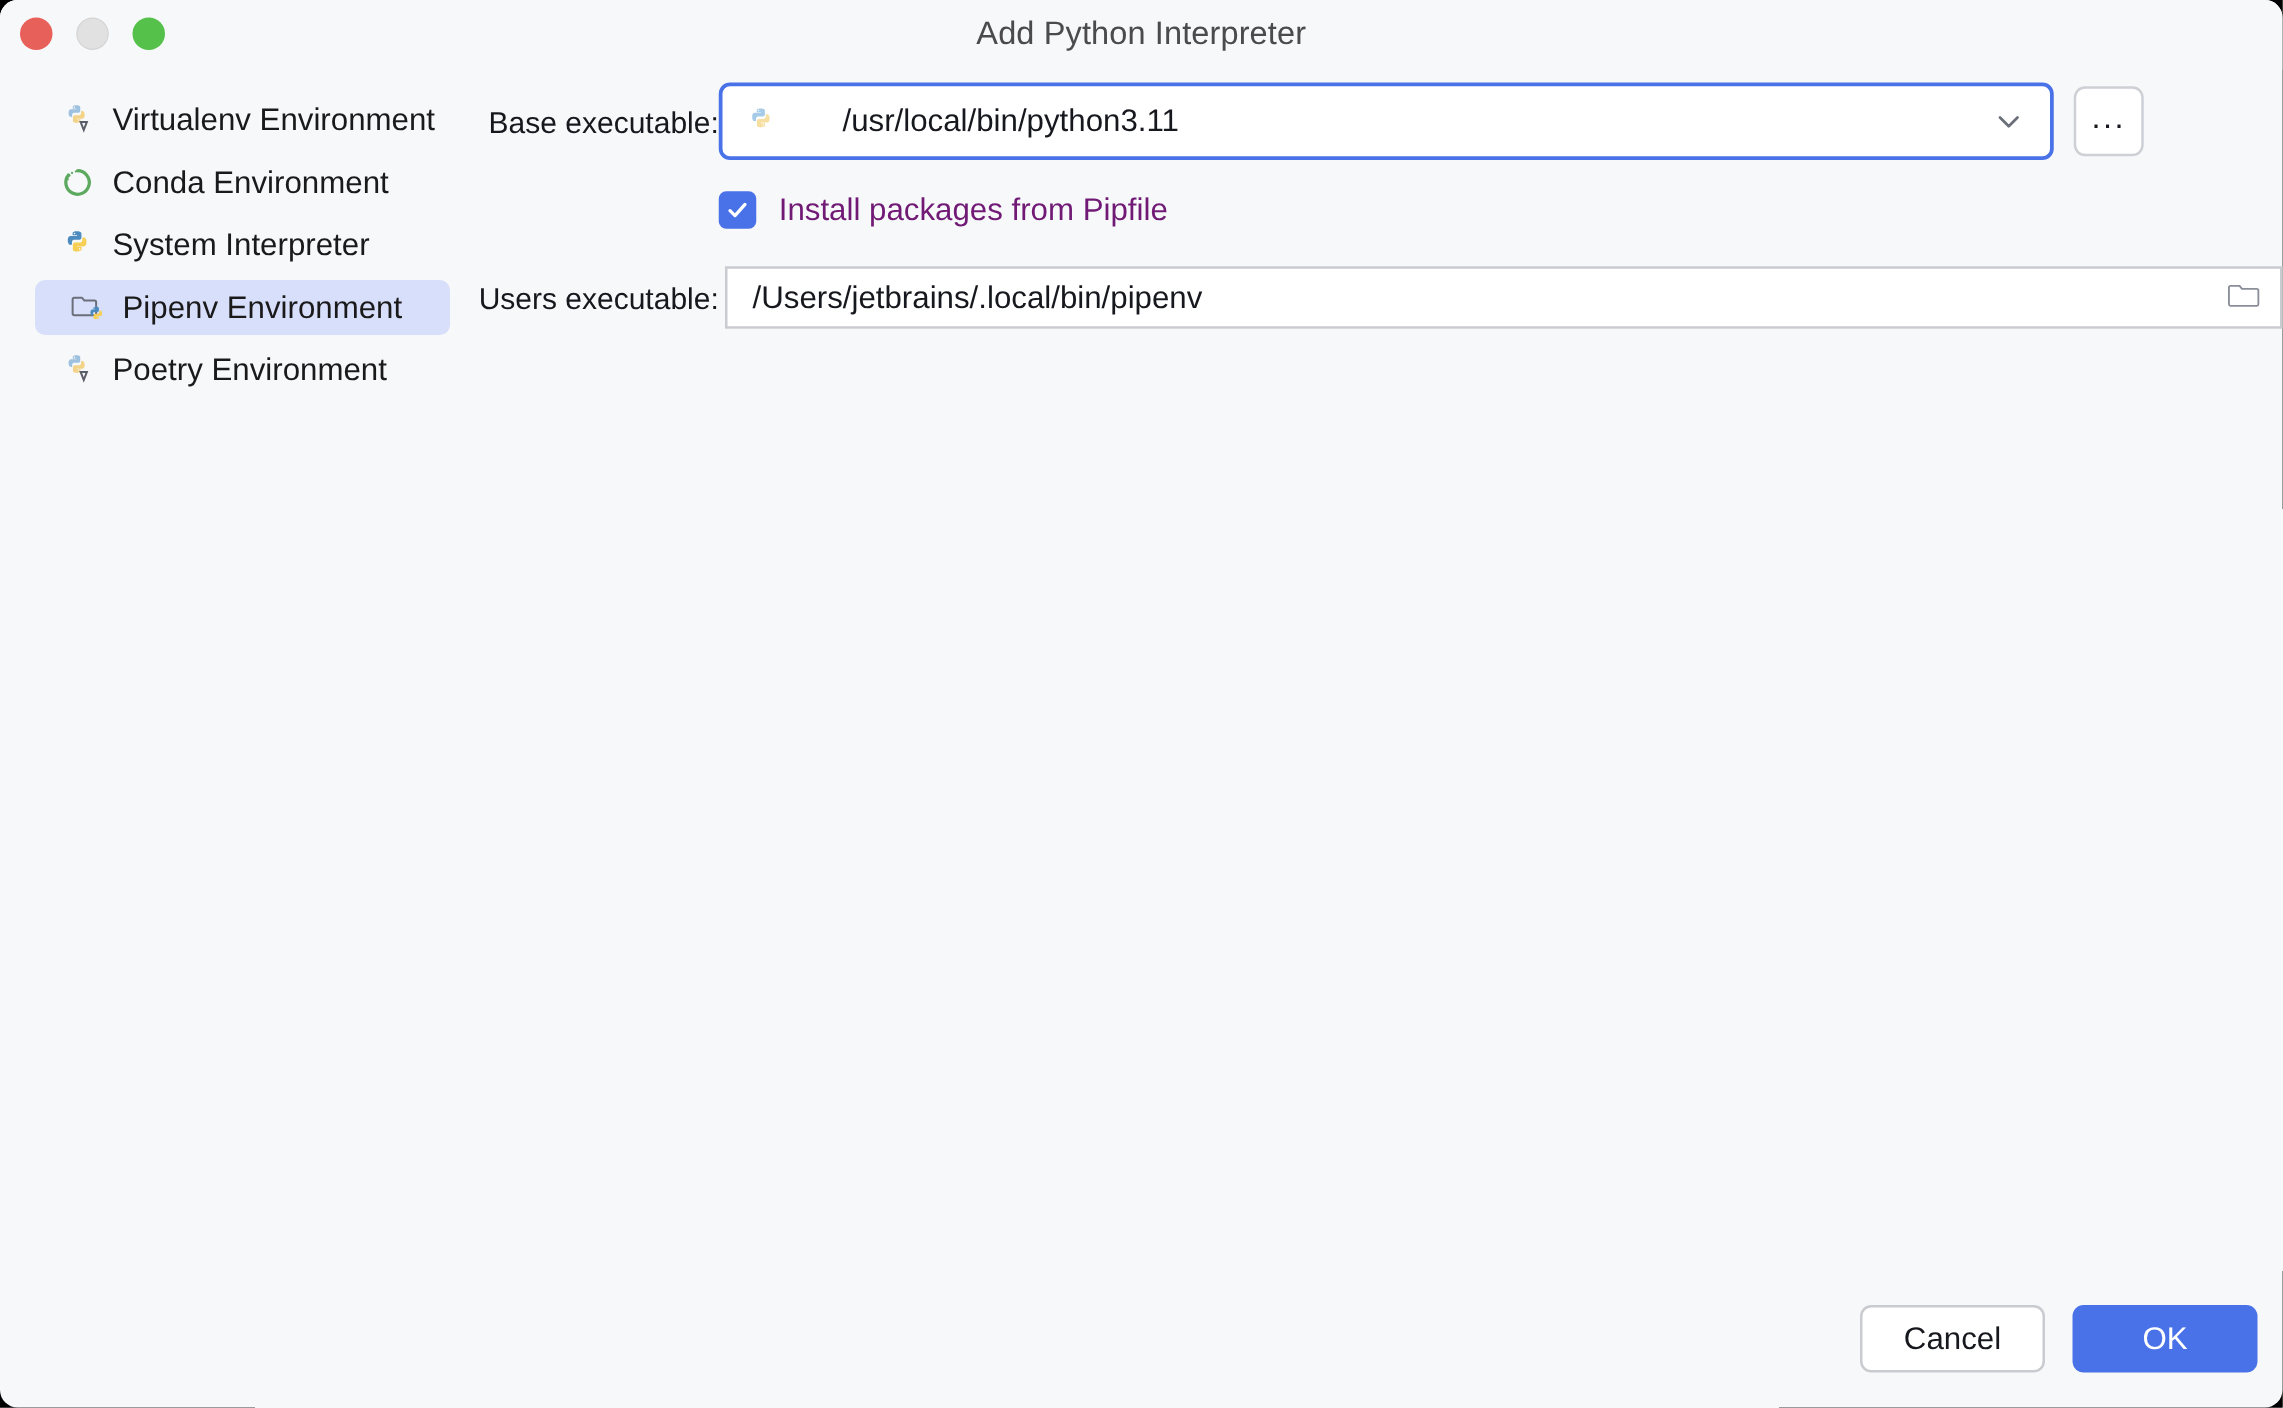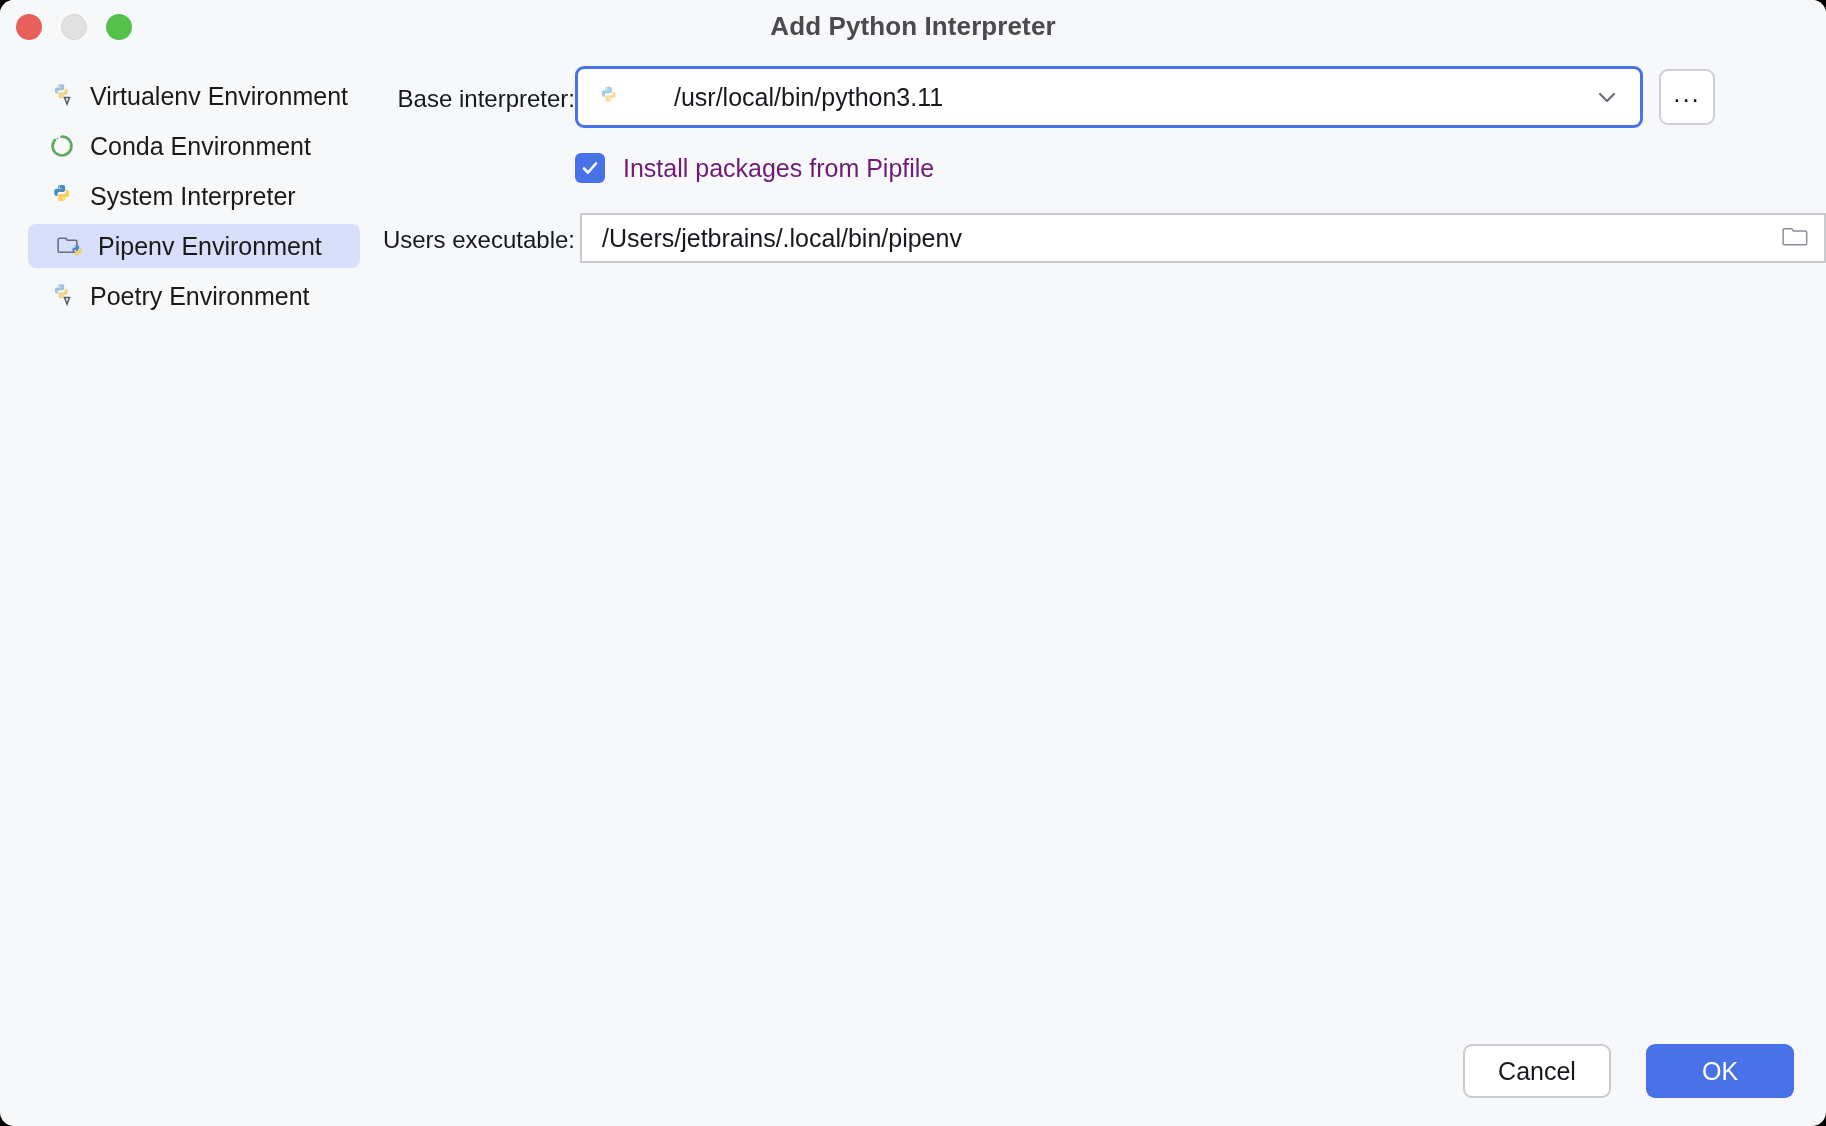--- a/index.html
+++ b/index.html
@@ -50,21 +50,21 @@
   .tl-min    { background: #E1E1E1; border: 1px solid #D5D5D5; box-sizing: border-box; }
   .tl-max    { background: #55C14B; }
 
   #window-title {
     position: absolute;
     left: 0;
     top: 11px;
     width: 1826px;
     text-align: center;
     font-size: 26px;
-    font-weight: bold;
+    font-weight: normal;
     color: #4B4B4D;
     letter-spacing: 0.1px;
   }
 
   
   #sidebar {
     position: absolute;
     left: 0;
     top: 74px;
     width: 400px;
@@ -242,25 +242,25 @@
     right: 14px;
     top: 50%;
     transform: translateY(-50%);
     width: 28px;
     height: 24px;
   }
 
   
   #footer {
     position: absolute;
-    right: 32px;
+    right: 20px;
     bottom: 28px;
     display: flex;
     align-items: flex-end;
-    gap: 35px;
+    gap: 22px;
   }
   .btn {
     height: 54px;
     border-radius: 9px;
     display: flex;
     align-items: center;
     justify-content: center;
     font-size: 25px;
     box-sizing: border-box;
     white-space: nowrap;
@@ -349,21 +349,21 @@
         </svg>
       </span>
       <span class="side-label">Poetry Environment</span>
     </div>
 
   </div>
 
   <div id="content">
 
     <div id="row-base">
-      <div class="form-label" id="label-base">Base interpreter:</div>
+      <div class="form-label" id="label-base">Base executable:</div>
 
       <div id="combo-base">
         <span class="py-icon-small">
           <svg width="26" height="26" viewBox="0 0 28 28">
             <path d="M13.6 3c-3.7 0-3.5 1.6-3.5 1.6l.01 1.67h3.56v.5H8.6s-2.4-.27-2.4 3.5 2.1 3.62 2.1 3.62h1.24v-1.9s-.07-2.1 2.06-2.1h3.54s2-.04 2-1.93V4.96S17.45 3 13.64 3zm-1.96 1.13a.64.64 0 110 1.28.64.64 0 010-1.28z" fill="#A6CBE8"></path>
             <path d="M13.8 18.9c3.7 0 3.5-1.6 3.5-1.6l-.01-1.67h-3.56v-.5h5.07s2.4.27 2.4-3.5-2.1-3.62-2.1-3.62h-1.24v1.9s.07 2.1-2.06 2.1h-3.54s-2 .04-2 1.93v3.4s-.35 1.96 3.46 1.96zm1.96-1.13a.64.64 0 110-1.28.64.64 0 010 1.28z" fill="#F6DFA0"></path>
           </svg>
         </span>
         <span id="combo-base-value">/usr/local/bin/python3.11</span>
         <span id="combo-chevron">

